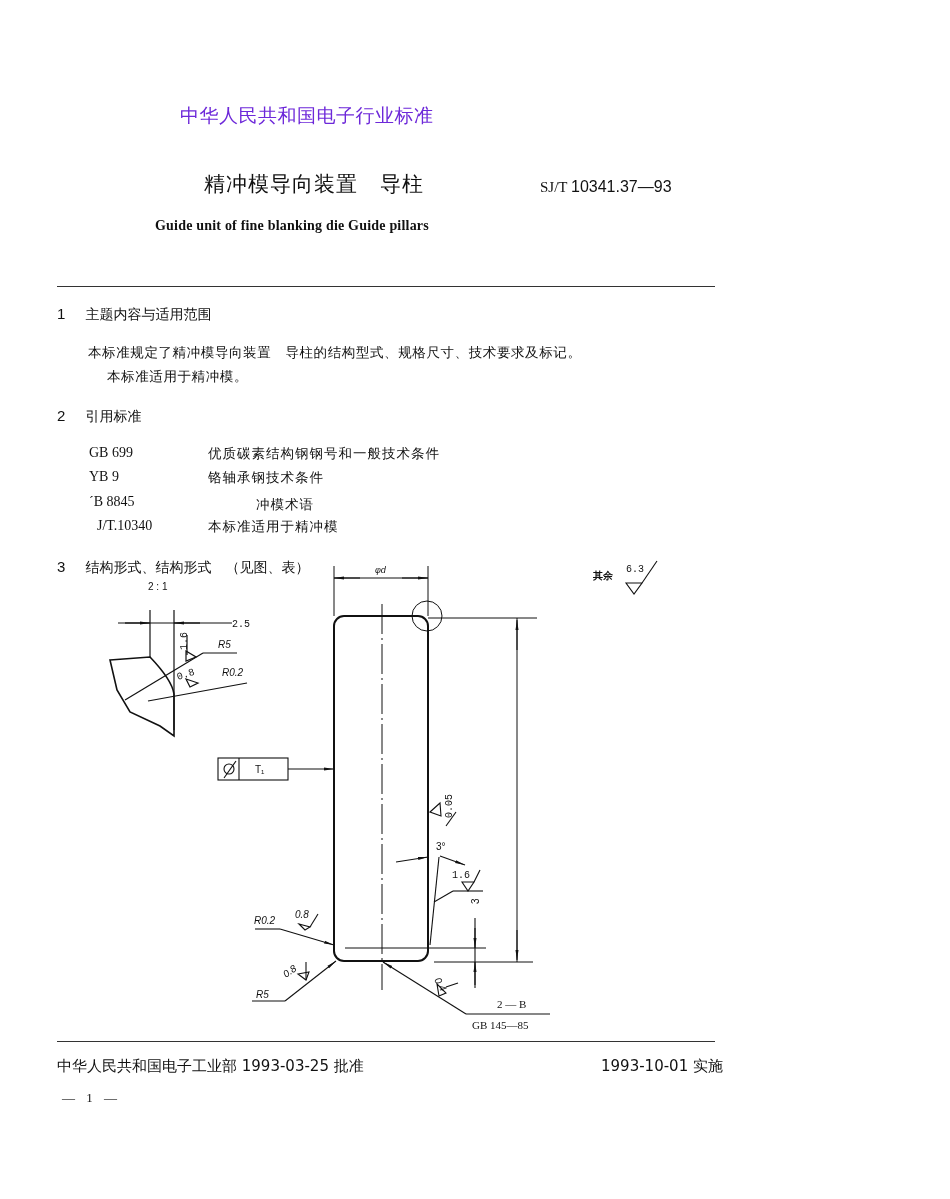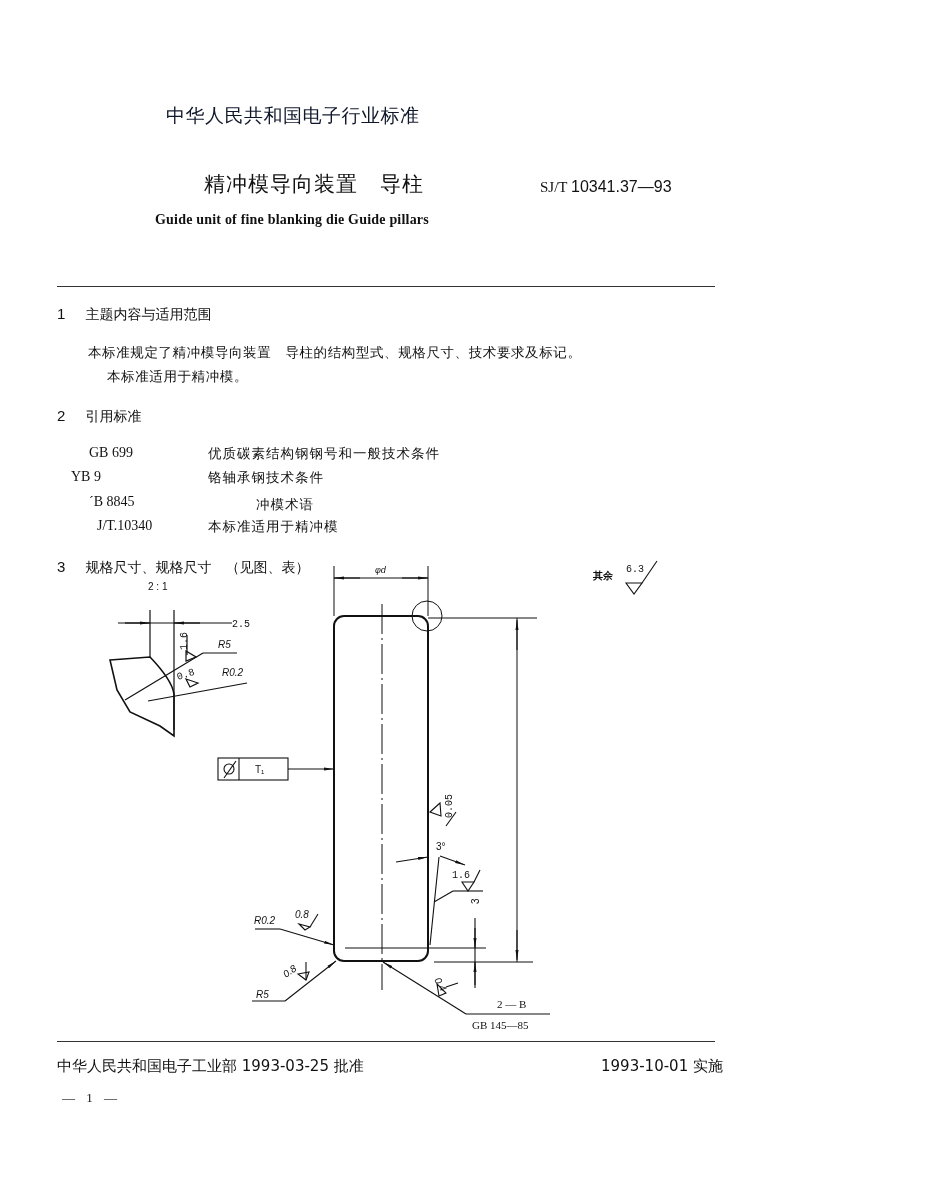--- a/index.html
+++ b/index.html
@@ -1,22 +1,22 @@
 <!DOCTYPE html>
 <html><head>
   <meta charset="utf-8">
   <style>
     html, body { margin: 0; padding: 0; background: #ffffff; }
     body { width: 950px; height: 1199px; position: relative; overflow: hidden; color: #111; font-family: "DejaVu Sans", sans-serif; }
     .abs { position: absolute; white-space: nowrap; }
-    .org { left: 166px; top: 103px; font-size: 19px; letter-spacing: 0.5px; color: #0f172a; font-family: Liberation Serif, serif; }
+    .org { left: 180px; top: 103px; font-size: 19px; letter-spacing: 0.5px; color: #6d28d9; font-family: Liberation Serif, serif; }
     .title { left: 204px; top: 170px; font-size: 21px; letter-spacing: 1px; }
     .std-code { left: 540px; top: 178px; font-size: 15px; font-family: "Liberation Serif", serif; }
     .std-code .num { font-family: "Liberation Sans", sans-serif; font-size: 16px; }
-    .en-title { left: 155px; top: 212px; font-size: 14px; font-family: "Liberation Serif", serif; font-weight: bold; letter-spacing: 0.2px; }
+    .en-title { left: 155px; top: 218px; font-size: 14px; font-family: "Liberation Serif", serif; font-weight: bold; letter-spacing: 0.2px; }
     .rule { position: absolute; left: 57px; width: 658px; height: 0; border-top: 1.5px solid #333; }
     .sec-h { font-size: 14px; }
     .sec-h .n { display: inline-block; width: 24px; font-family: "Liberation Sans", sans-serif; font-size: 15px; }
     .para { font-size: 13.5px; letter-spacing: 0.6px; }
     .ref-code { font-family: "Liberation Serif", serif; font-size: 14px; }
     .ref-title { font-size: 13.5px; letter-spacing: 1px; }
     .footer-l { left: 57px; top: 1057px; font-size: 15px; }
     .footer-r { left: 601px; top: 1057px; font-size: 15px; }
     .pageno { left: 62px; top: 1090px; font-size: 13px; font-family: "Liberation Serif", serif; letter-spacing: 4px; }
     svg text { font-family: "Liberation Sans", sans-serif; }
@@ -42,30 +42,30 @@
 <div class="abs para" style="left:88px; top:344px;">本标准规定了精冲模导向装置　导柱的结构型式、规格尺寸、技术要求及标记。</div>
 <div class="abs para" style="left:88px; top:368px;margin-left:19px;">本标准适用于精冲模。</div>
 
 <div class="abs sec-h" style="left:57px; top:407px;">
   <span class="n">2</span>
   <span>引用标准</span>
 </div>
 
 <div class="abs ref-code" style="left:89px; top:445px;text-align:center;">GB 699</div>
 <div class="abs ref-title" style="left:208px; top:445px;">优质碳素结构钢钢号和一般技术条件</div>
-<div class="abs ref-code" style="left:71px; top:469px;text-align:right;">YB 9</div>
+<div class="abs ref-code" style="left:89px; top:469px;text-align:right;">YB 9</div>
 <div class="abs ref-title" style="left:208px; top:469px;">铬轴承钢技术条件</div>
 <div class="abs ref-code" style="left:89px; top:494px;text-align:right;">´B 8845</div>
 <div class="abs ref-title" style="left:208px; top:496px;margin-left:48px;">冲模术语</div>
 <div class="abs ref-code" style="left:97px; top:518px;">J/T.10340</div>
 <div class="abs ref-title" style="left:208px; top:518px;">本标准适用于精冲模</div>
 
 <div class="abs sec-h" style="left:57px; top:558px;">
   <span class="n">3</span>
-  <span>规格尺寸、规格尺寸　（见图、表）</span>
+  <span>结构形式、结构形式　（见图、表）</span>
 </div>
 
 <svg class="abs" style="left:0; top:0;" width="950" height="1060" viewBox="0 0 950 1060">
   <defs>
     <marker id="arr" markerWidth="10" markerHeight="6" refX="10" refY="3" orient="auto" markerUnits="userSpaceOnUse">
       <path d="M0,1.5 L10,3 L0,4.5 Z" fill="#111"></path>
     </marker>
   </defs>
 
   <g stroke="#111" fill="none" stroke-width="1.2">

